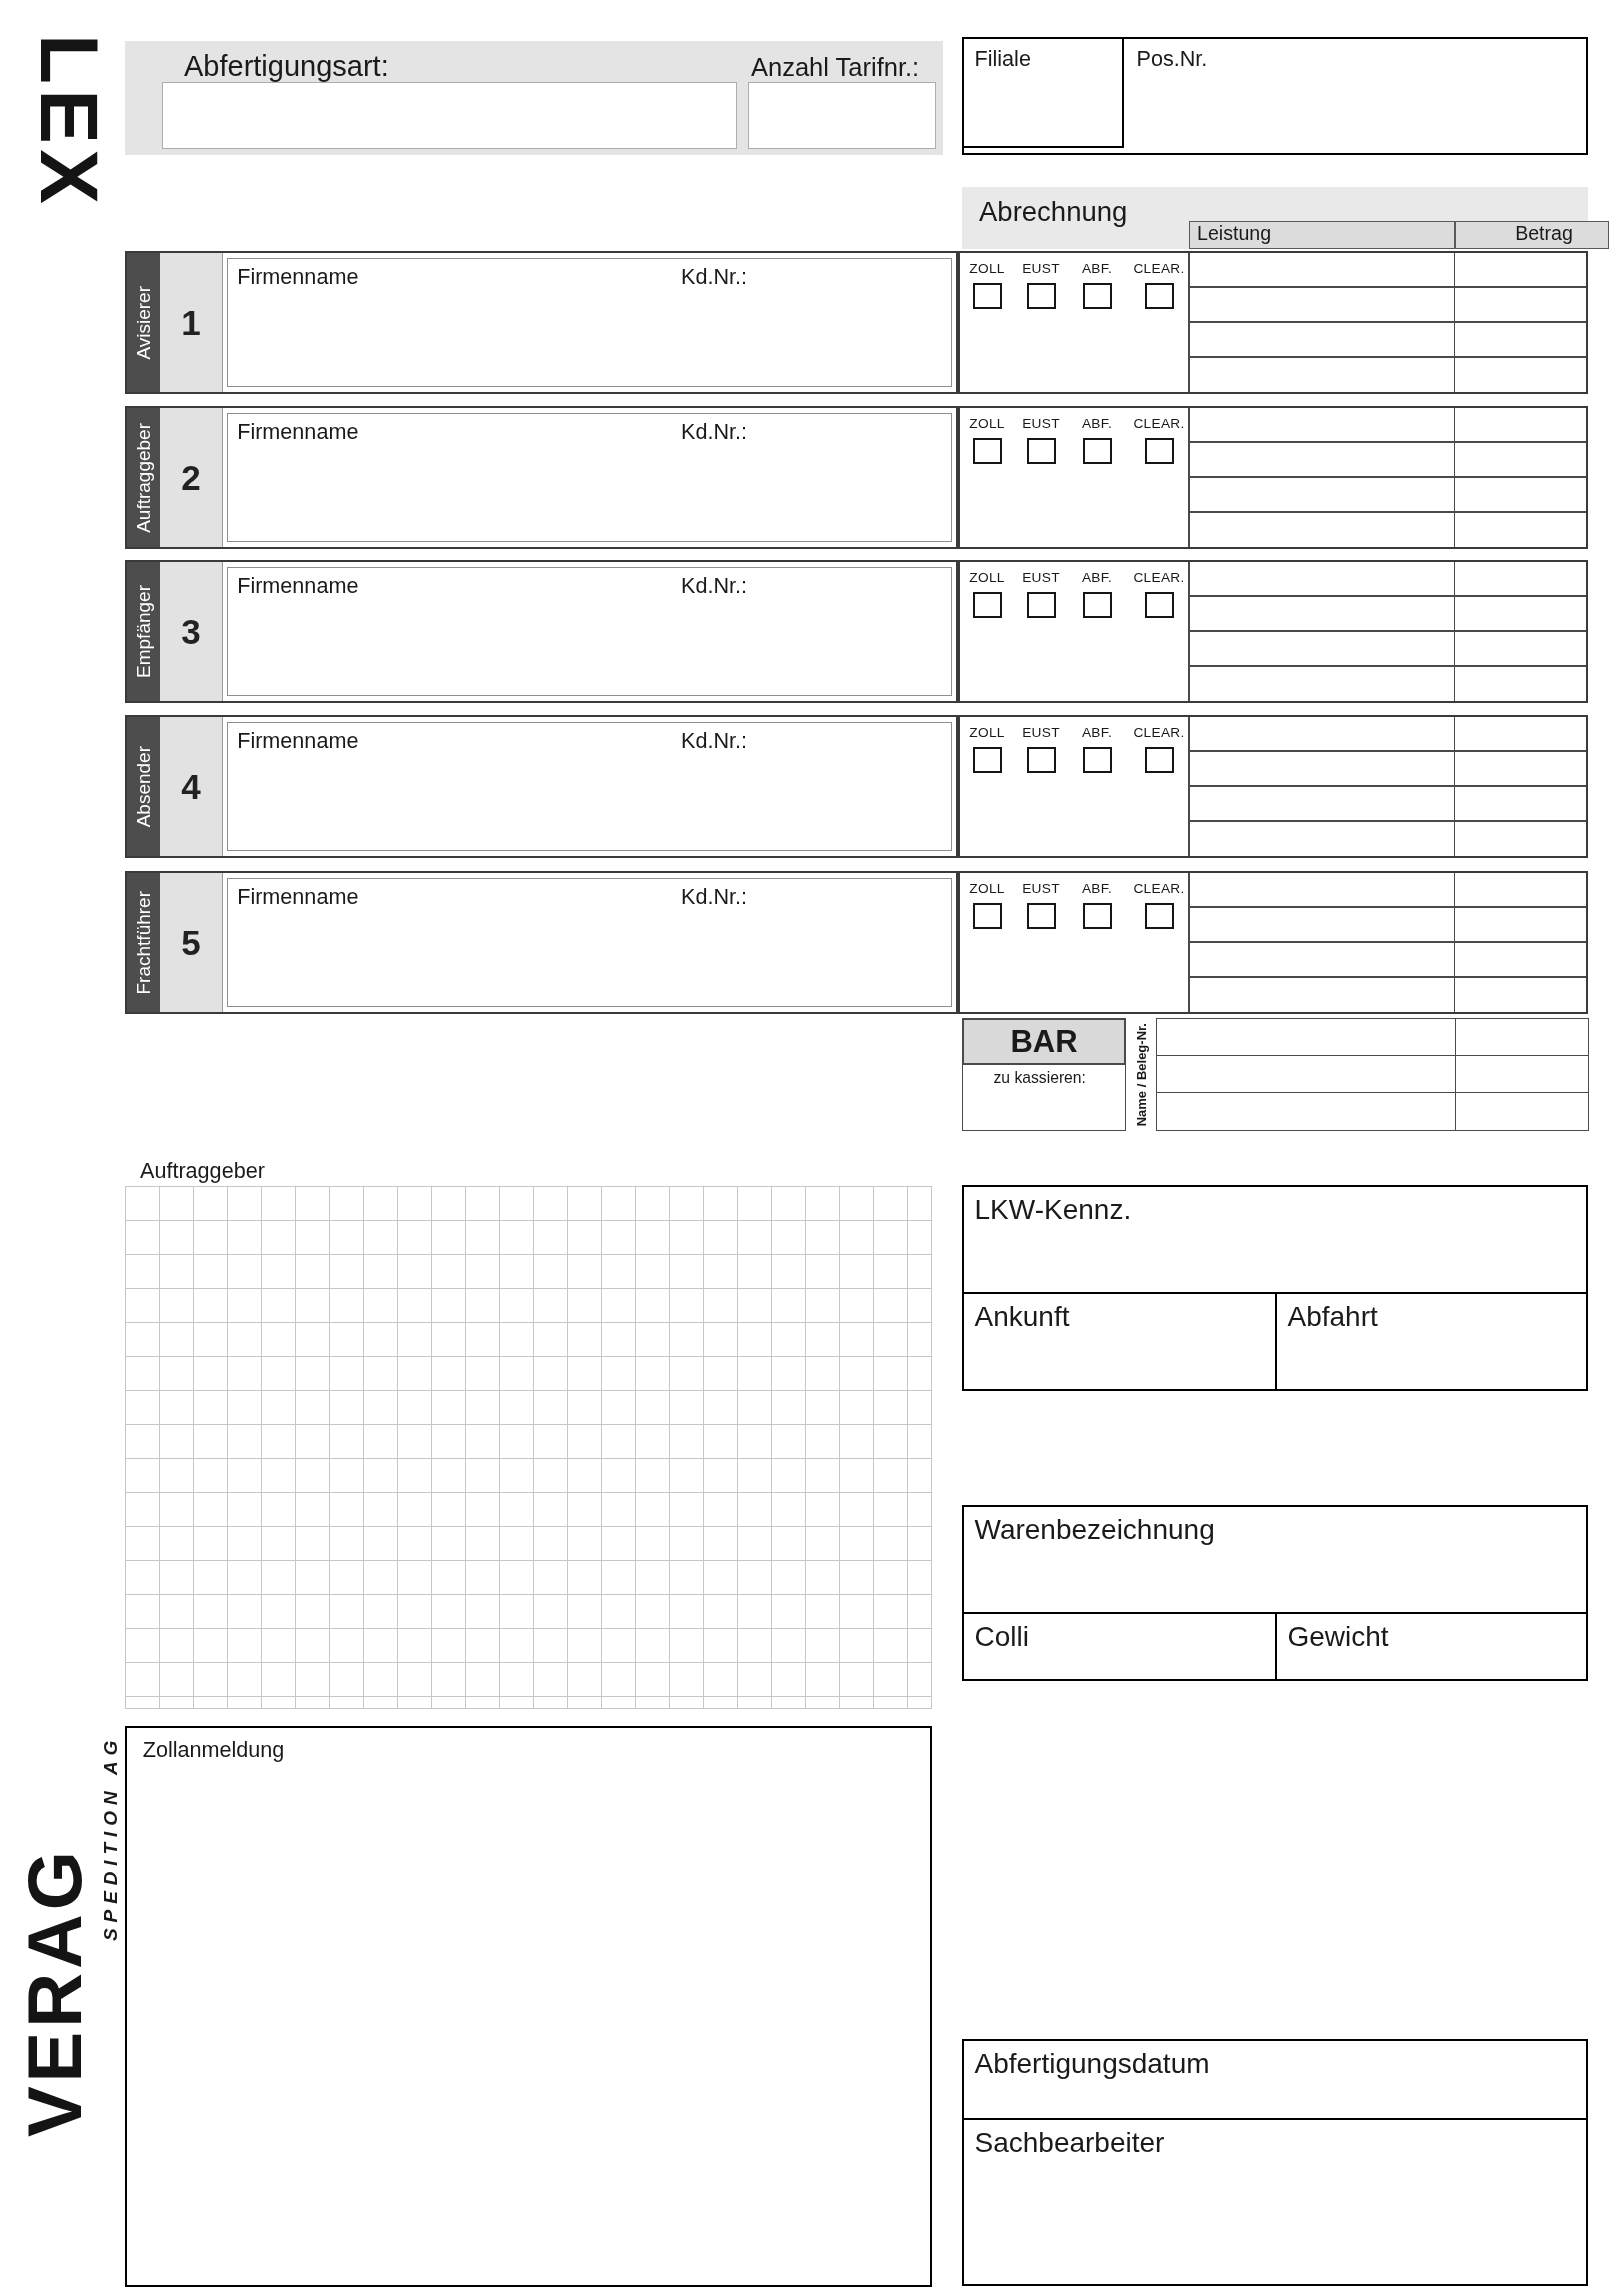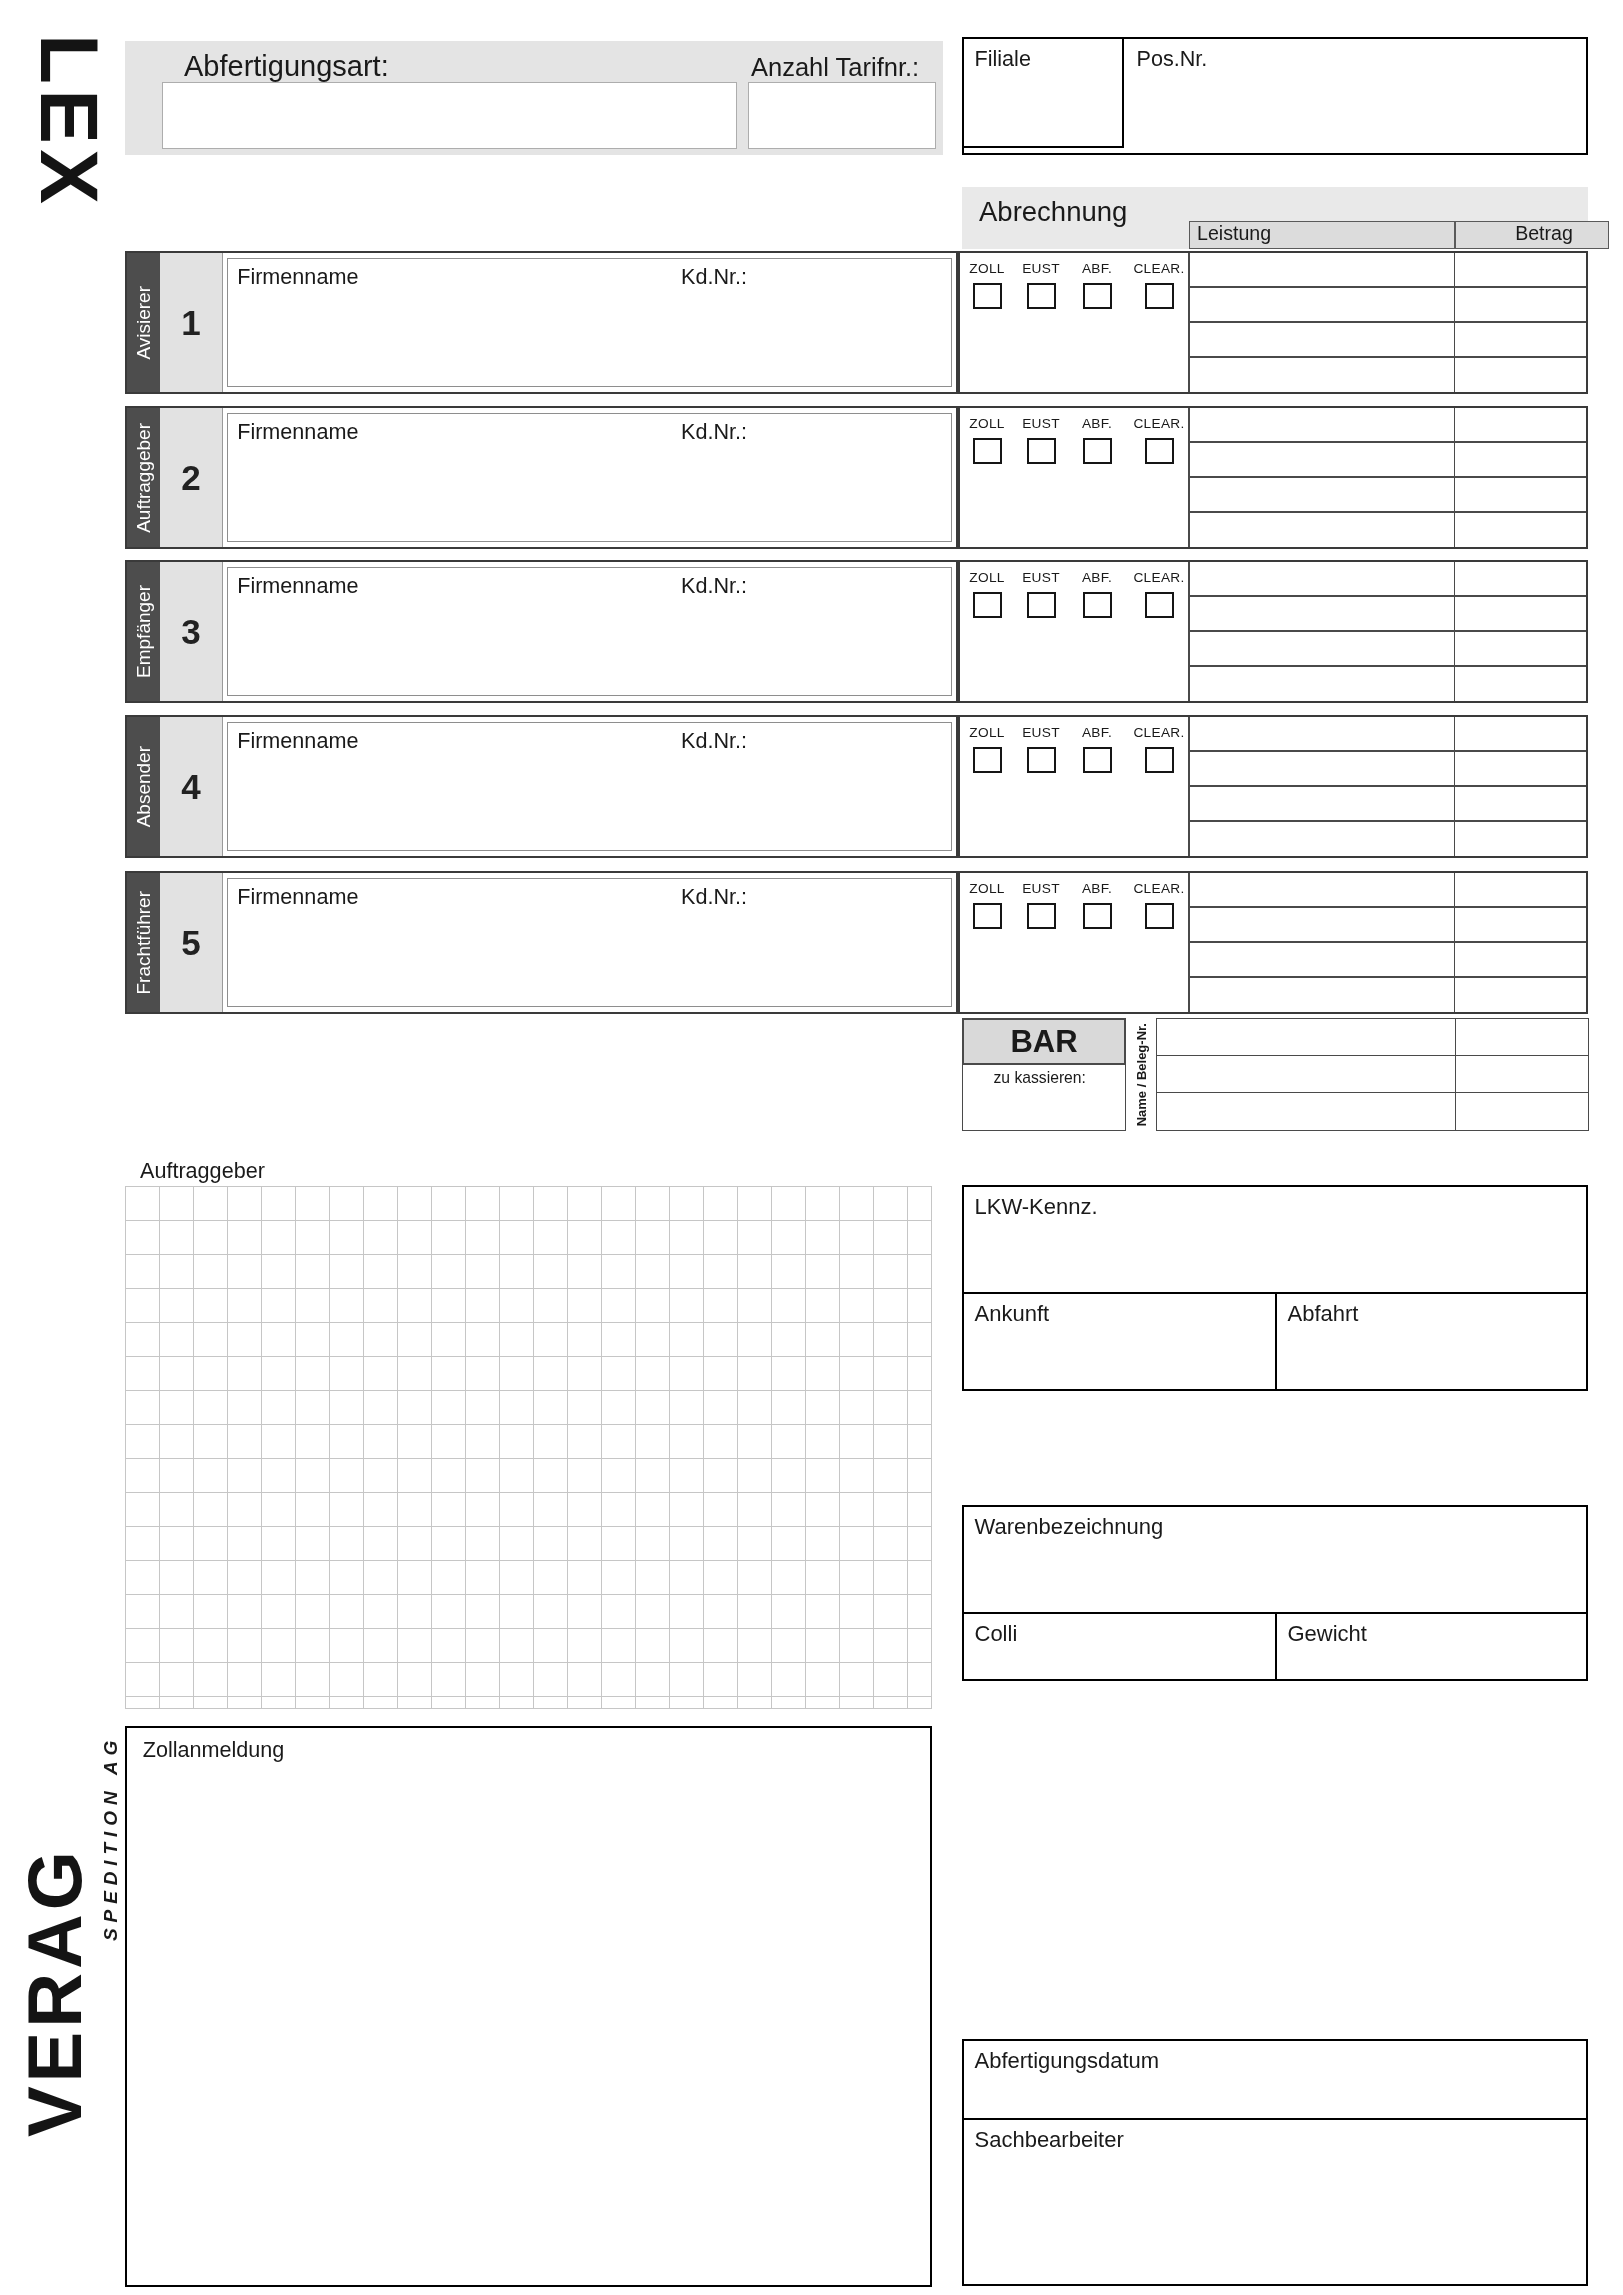--- a/index.html
+++ b/index.html
@@ -97,21 +97,21 @@
     position:absolute; left:125px; top:1186px; width:807px; height:523px;
     background-image:
       linear-gradient(to right, #c6c6c6 1.3px, transparent 1.3px),
       linear-gradient(to bottom, #c6c6c6 1.3px, transparent 1.3px);
     background-size:34px 34px;
     border-right:1.3px solid #c6c6c6; border-bottom:1.3px solid #c6c6c6;
   }
 
   
   .info-box { position:absolute; left:962px; width:626px; border:2px solid #000; background:#fff; }
-  .box-label { position:absolute; left:10.5px; top:6.5px; font-size:22px;text-align:center; }
+  .box-label { position:absolute; left:10.5px; top:6.5px; font-size:28px;text-align:center; }
   .lkw { top:1185px; height:206px; }
   .waren { top:1505px; height:176px; }
   .datum { top:2039px; height:247px; }
   .split-bottom { position:absolute; left:0; right:0; top:105px; bottom:0; border-top:2px solid #000; display:flex; }
   .sub-cell { position:relative; height:100%; }
   .sub-left { width:313px; border-right:2px solid #000; }
   .sub-right { flex:1; }
   .datum-bottom { position:absolute; left:0; right:0; top:77px; bottom:0; border-top:2px solid #000; }
 
   

